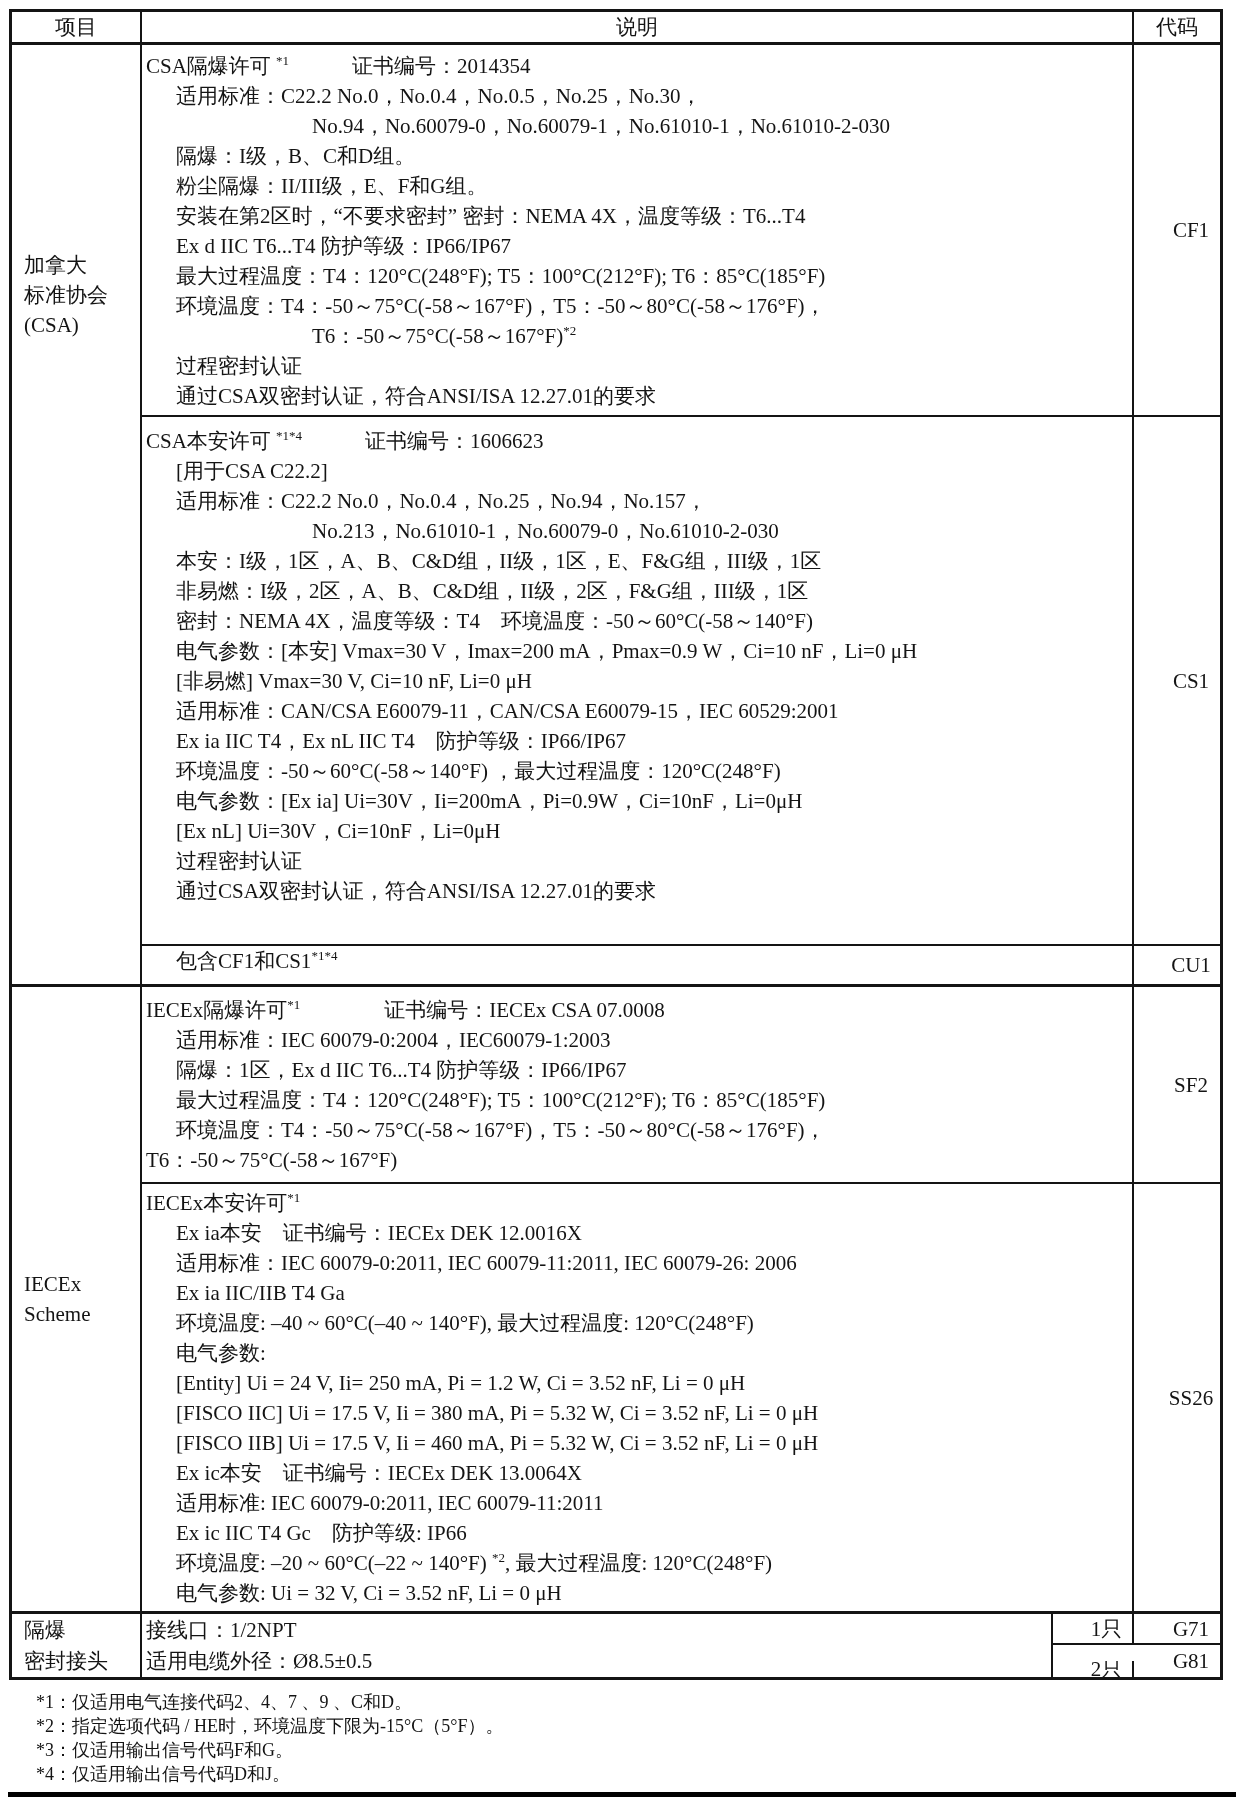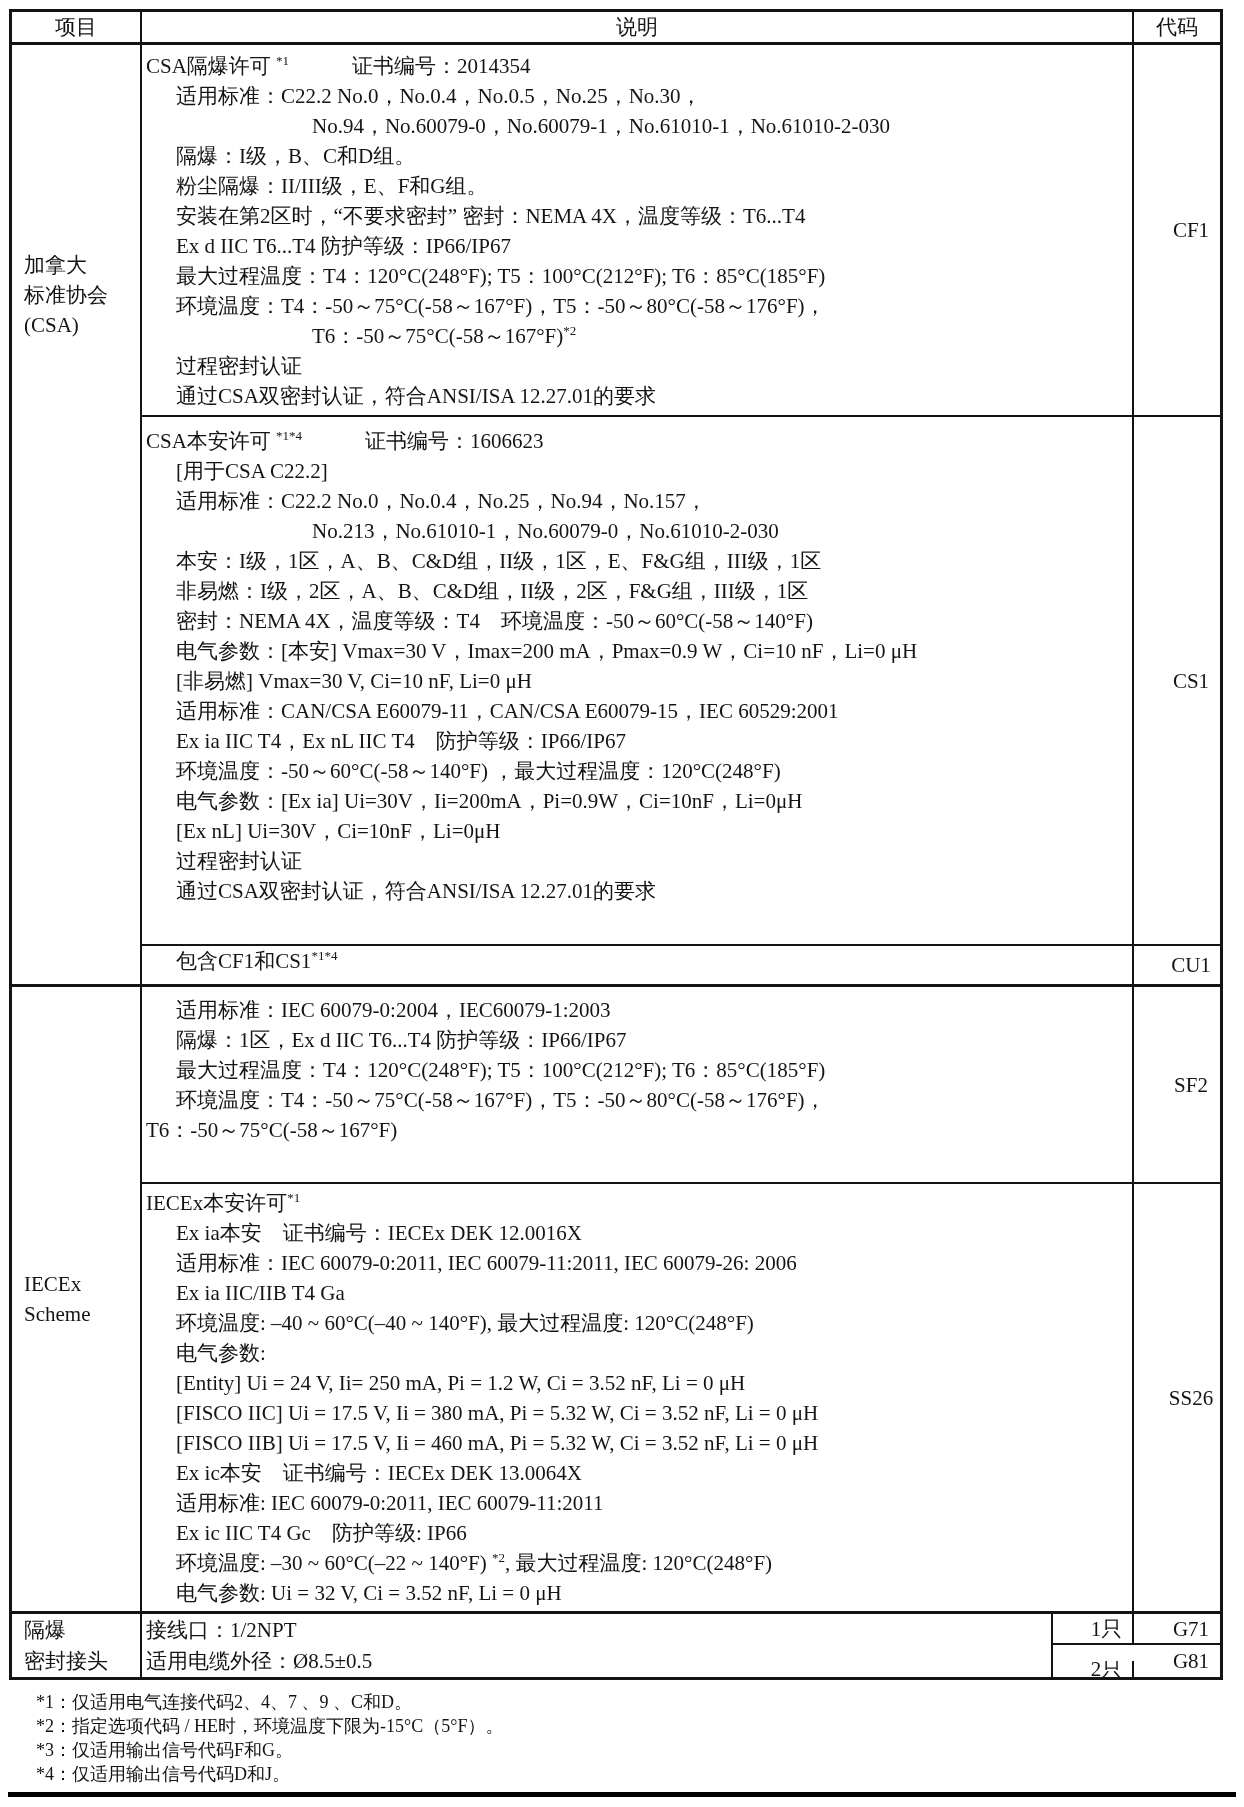--- a/index.html
+++ b/index.html
@@ -111,41 +111,42 @@
     <div class="cell br2 bb3 d-cu1">
         <div class="line i1"><span>包含CF1和CS1</span><sup>*1*4</sup></div>
       </div>
     <div class="cell codecell bb3 c-cu1">CU1</div>
 
     <div class="cell br2 bb3 item-iecex">
         <div class="line i0"><span>IECEx</span></div>
         <div class="line i0"><span>Scheme</span></div>
       </div>
     <div class="cell br2 bb2 d-sf2">
+        <div class="line i0"><span>IECEx隔爆许可</span><sup>*1</sup><span>　　　　证书编号：IECEx CSA 07.0008</span></div>
         <div class="line i1"><span>适用标准：IEC 60079-0:2004，IEC60079-1:2003</span></div>
         <div class="line i1"><span>隔爆：1区，Ex d IIC T6...T4 防护等级：IP66/IP67</span></div>
         <div class="line i1"><span>最大过程温度：T4：120°C(248°F); T5：100°C(212°F); T6：85°C(185°F)</span></div>
         <div class="line i1"><span>环境温度：T4：-50～75°C(-58～167°F)，T5：-50～80°C(-58～176°F)，</span></div>
         <div class="line i0"><span>T6：-50～75°C(-58～167°F)</span></div>
       </div>
     <div class="cell codecell bb2 c-sf2">SF2</div>
     <div class="cell br2 bb3 d-ss26">
         <div class="line i0"><span>IECEx本安许可</span><sup>*1</sup></div>
         <div class="line i1"><span>Ex ia本安　证书编号：IECEx DEK 12.0016X</span></div>
         <div class="line i1"><span>适用标准：IEC 60079-0:2011, IEC 60079-11:2011, IEC 60079-26: 2006</span></div>
         <div class="line i1"><span>Ex ia IIC/IIB T4 Ga</span></div>
         <div class="line i1"><span>环境温度: –40 ~ 60°C(–40 ~ 140°F), 最大过程温度: 120°C(248°F)</span></div>
         <div class="line i1"><span>电气参数:</span></div>
         <div class="line i1"><span>[Entity] Ui = 24 V, Ii= 250 mA, Pi = 1.2 W, Ci = 3.52 nF, Li = 0 μH</span></div>
         <div class="line i1"><span>[FISCO IIC] Ui = 17.5 V, Ii = 380 mA, Pi = 5.32 W, Ci = 3.52 nF, Li = 0 μH</span></div>
         <div class="line i1"><span>[FISCO IIB] Ui = 17.5 V, Ii = 460 mA, Pi = 5.32 W, Ci = 3.52 nF, Li = 0 μH</span></div>
         <div class="line i1"><span>Ex ic本安　证书编号：IECEx DEK 13.0064X</span></div>
         <div class="line i1"><span>适用标准: IEC 60079-0:2011, IEC 60079-11:2011</span></div>
         <div class="line i1"><span>Ex ic IIC T4 Gc　防护等级: IP66</span></div>
-        <div class="line i1"><span>环境温度: –30 ~ 60°C(–22 ~ 140°F) </span><sup>*2</sup><span>, 最大过程温度: 120°C(248°F)</span></div>
+        <div class="line i1"><span>环境温度: –20 ~ 60°C(–22 ~ 140°F) </span><sup>*2</sup><span>, 最大过程温度: 120°C(248°F)</span></div>
         <div class="line i1"><span>电气参数: Ui = 32 V, Ci = 3.52 nF, Li = 0 μH</span></div>
       </div>
     <div class="cell codecell bb3 c-ss26">SS26</div>
 
     <div class="cell br2 item-seal">
         <div class="line i0"><span>隔爆</span></div>
         <div class="line i0"><span>密封接头</span></div>
       </div>
     <div class="cell br2 d-seal">
         <div class="line i0"><span>接线口：1/2NPT</span></div>

